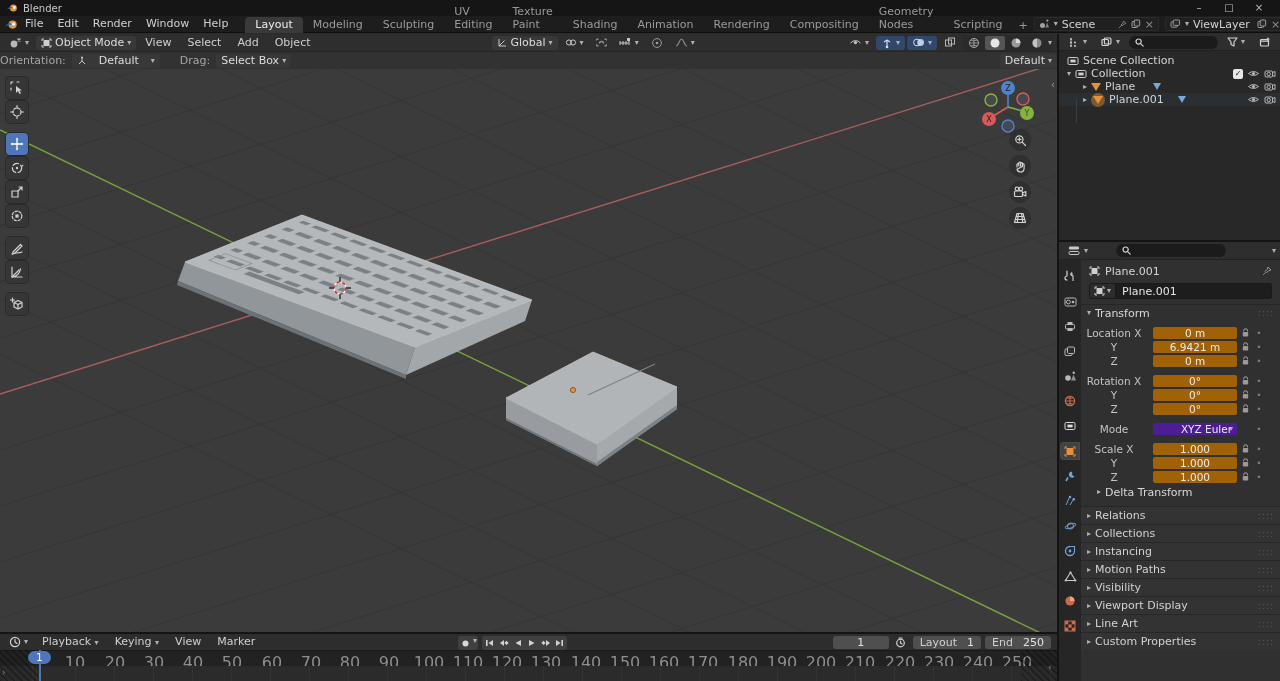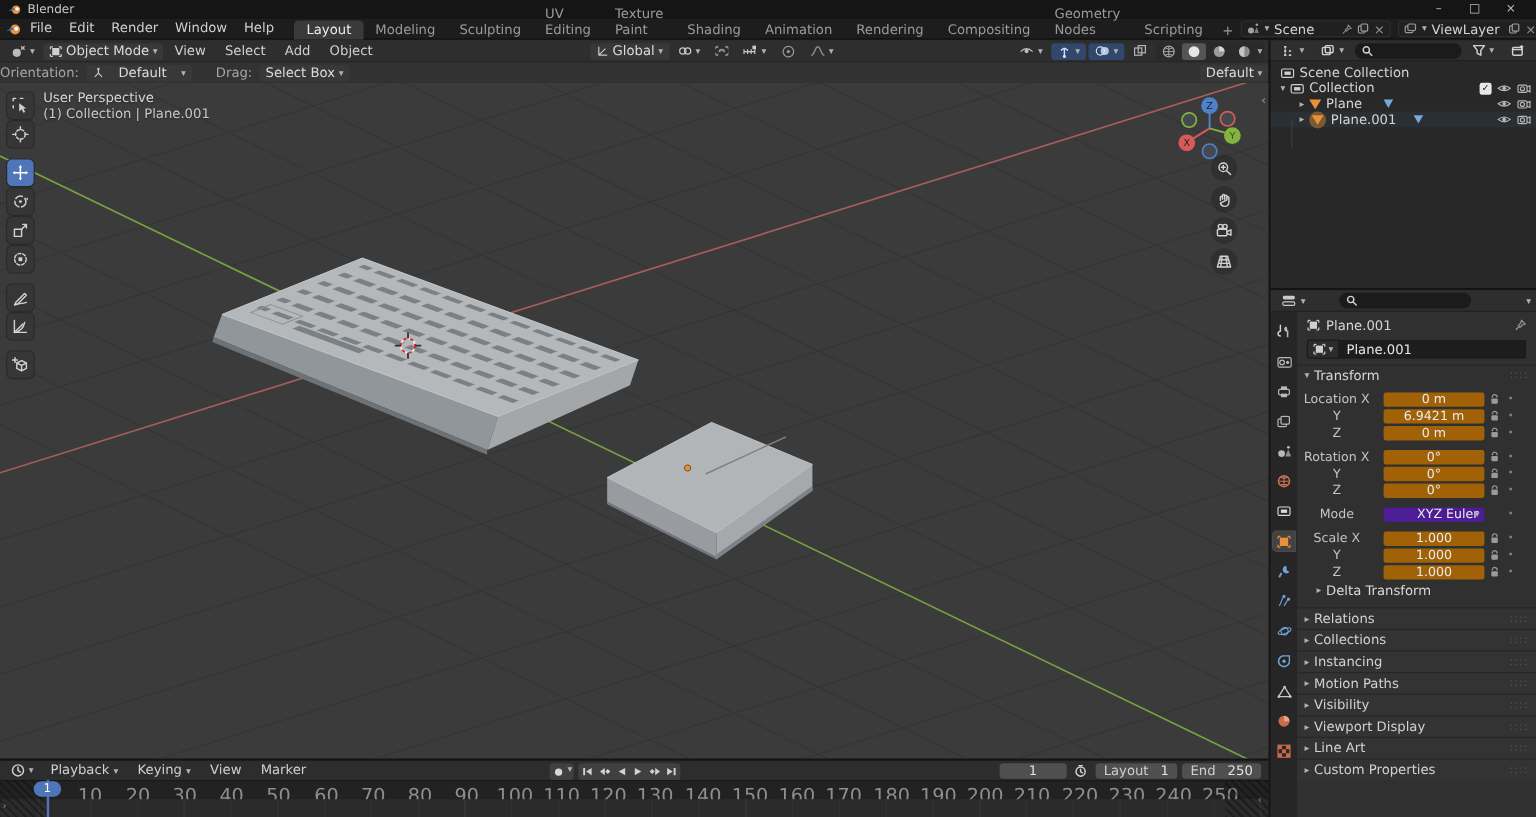--- a/index.html
+++ b/index.html
@@ -419,24 +419,20 @@
             <circle cx="573" cy="321" r="2.6" fill="#e8913a" stroke="#7a4a1a" stroke-width="0.8"></circle>
           </g>
 
           <g>
             <circle cx="340" cy="219" r="6" fill="none" stroke="#e8e8e8" stroke-width="1.6"></circle>
             <circle cx="340" cy="219" r="6" fill="none" stroke="#c33" stroke-width="1.6" stroke-dasharray="3 3"></circle>
             <path d="M340 208 V213 M340 225 V230 M329 219 H334 M346 219 H351" stroke="#2b2b2b" stroke-width="1.4"></path>
           </g>
         </svg>
 
-        <div class="vp-overlay">
-          <div>User Perspective</div>
-          <div class="l2">(1) Collection | Plane.001</div>
-        </div>
 
         <div class="toolbar">
           <div class="tool-btn">
               <svg width="14" height="14" viewBox="0 0 14 14">
                 <path d="M1 1 h3 M7 1 h3 M1 1 v3 M1 7 v3" class="st" stroke-dasharray="2 1.4"></path>
                 <path d="M6 5 L6 12 L8 10 L9.5 13 L11 12.3 L9.5 9.5 L12 9.5 Z" class="stf"></path>
               </svg>
             </div>
           <div class="tool-btn">
               <svg width="14" height="14" viewBox="0 0 14 14">

